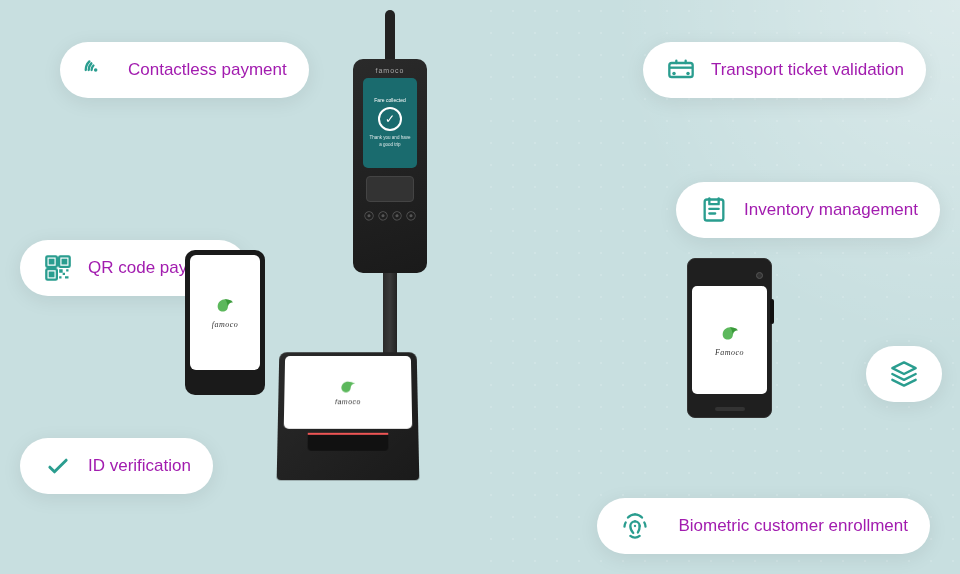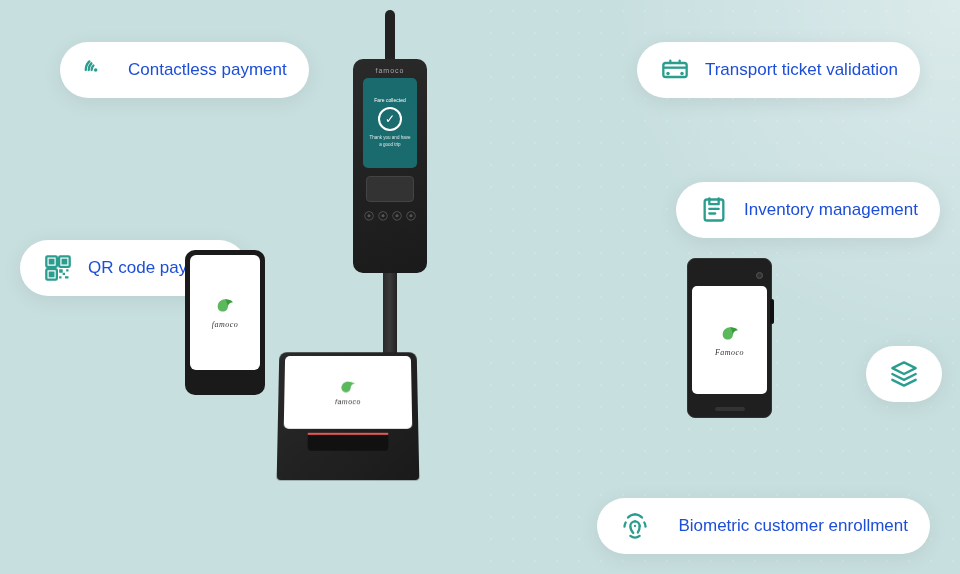--- a/index.html
+++ b/index.html
@@ -38,33 +38,33 @@
       height: 32px;
       display: flex;
       align-items: center;
       justify-content: center;
       flex-shrink: 0;
     }
 
     .badge-card .label {
       font-size: 17px;
       font-weight: 500;
-      color: #1d4ed8;
+      color: #a21caf;
     }
 
     
     .badge-contactless {
       top: 42px;
       left: 60px;
     }
 
     
     .badge-transport {
       top: 42px;
-      right: 40px;
+      right: 34px;
       text-align: right;
     }
 
     
     .badge-inventory {
       top: 182px;
       right: 20px;
     }
 
     
@@ -403,20 +403,28 @@
   <div class="badge-card badge-goods">
     <div class="icon-wrap">
       <svg class="icon" viewBox="0 0 24 24" fill="none" xmlns="http://www.w3.org/2000/svg">
         <path d="M12 2L2 7l10 5 10-5-10-5z" stroke="#2a9d8f" stroke-width="2" stroke-linejoin="round"></path>
         <path d="M2 17l10 5 10-5" stroke="#2a9d8f" stroke-width="2" stroke-linecap="round" stroke-linejoin="round"></path>
         <path d="M2 12l10 5 10-5" stroke="#2a9d8f" stroke-width="2" stroke-linecap="round" stroke-linejoin="round"></path>
       </svg>
     </div>
   </div>
 
+  <div class="badge-card badge-id">
+    <div class="icon-wrap">
+      <svg class="icon" viewBox="0 0 24 24" fill="none" xmlns="http://www.w3.org/2000/svg">
+        <path d="M5 13l4 4L19 7" stroke="#2a9d8f" stroke-width="2.5" stroke-linecap="round" stroke-linejoin="round"></path>
+      </svg>
+    </div>
+    <span class="label">ID verification</span>
+  </div>
 
   <div class="badge-card badge-biometric">
     <div class="icon-wrap">
       <svg class="icon" viewBox="0 0 24 24" fill="none" xmlns="http://www.w3.org/2000/svg">
         <path d="M12 2C9.6 2 7.5 3.1 6 4.8" stroke="#2a9d8f" stroke-width="2" stroke-linecap="round"></path>
         <path d="M18 4.8C16.5 3.1 14.4 2 12 2" stroke="#2a9d8f" stroke-width="2" stroke-linecap="round"></path>
         <path d="M4 9C3.4 10 3 11.1 3 12.5" stroke="#2a9d8f" stroke-width="2" stroke-linecap="round"></path>
         <path d="M21 12.5C21 11.1 20.6 10 20 9" stroke="#2a9d8f" stroke-width="2" stroke-linecap="round"></path>
         <path d="M8 20.5C9.2 21.5 10.5 22 12 22c1.5 0 2.8-.5 4-1.5" stroke="#2a9d8f" stroke-width="2" stroke-linecap="round"></path>
         <path d="M12 8c-2.2 0-4 1.8-4 4 0 2.5 1 4.5 2.5 6" stroke="#2a9d8f" stroke-width="2" stroke-linecap="round"></path>

